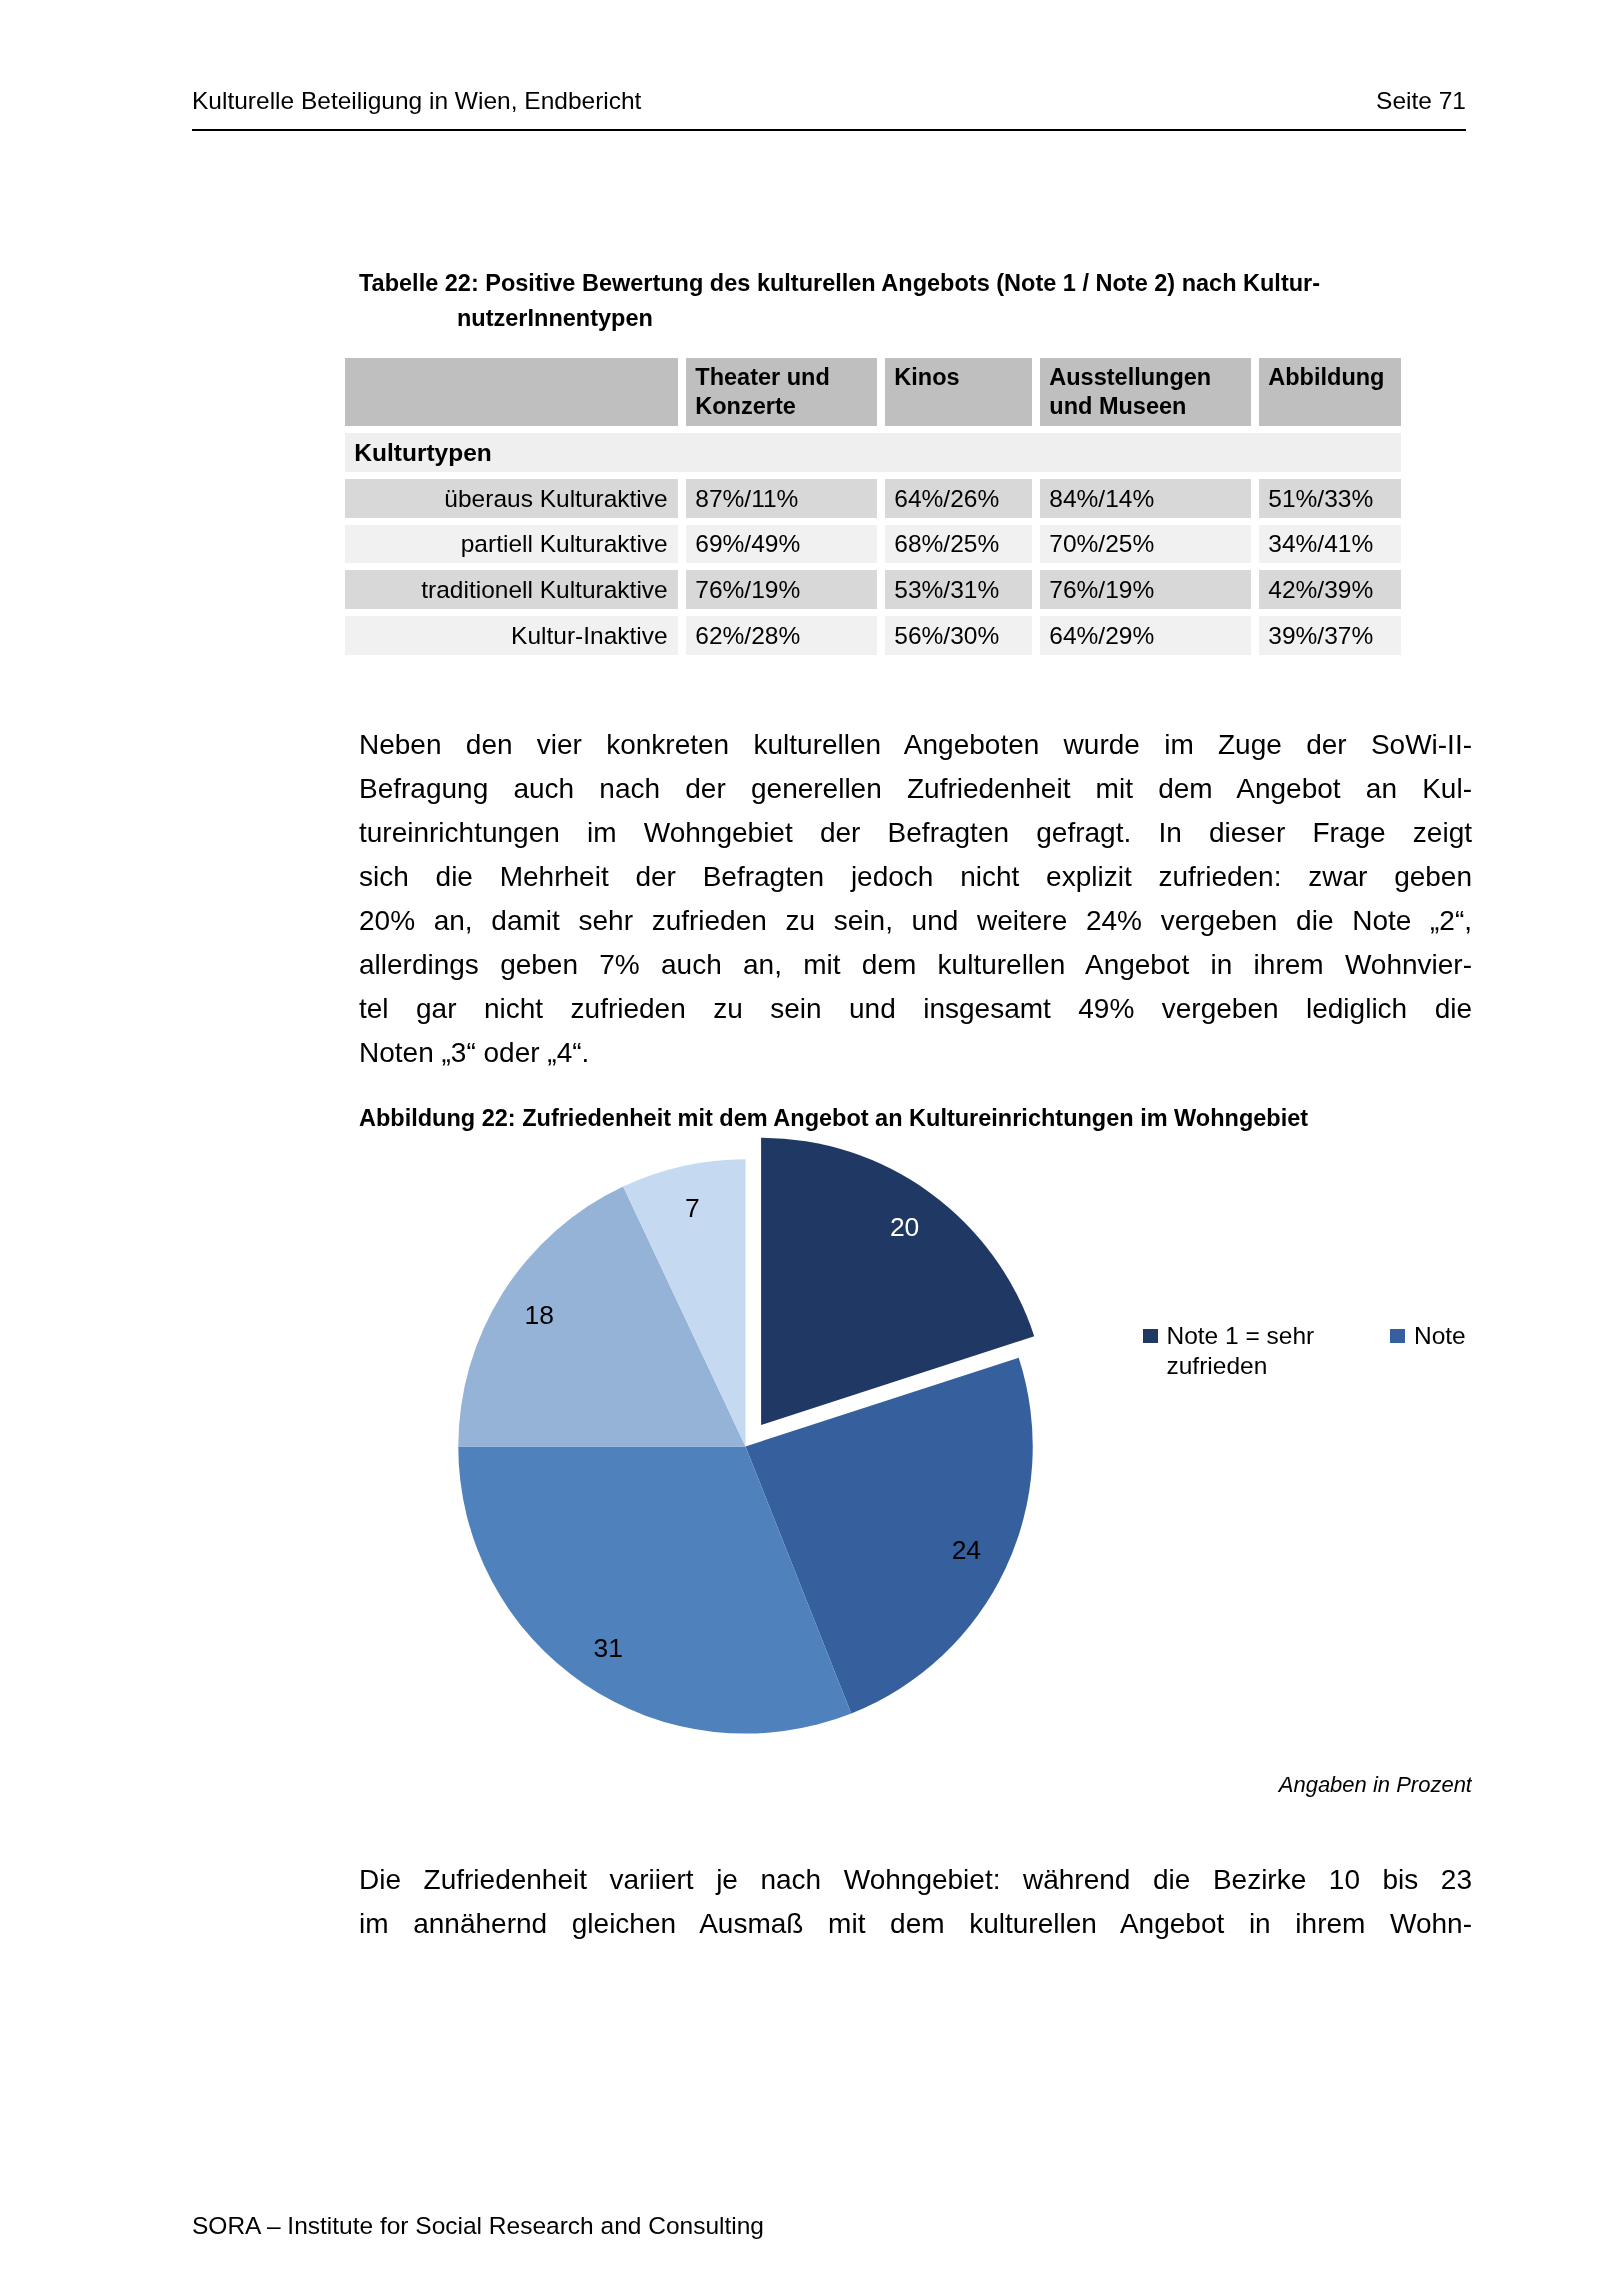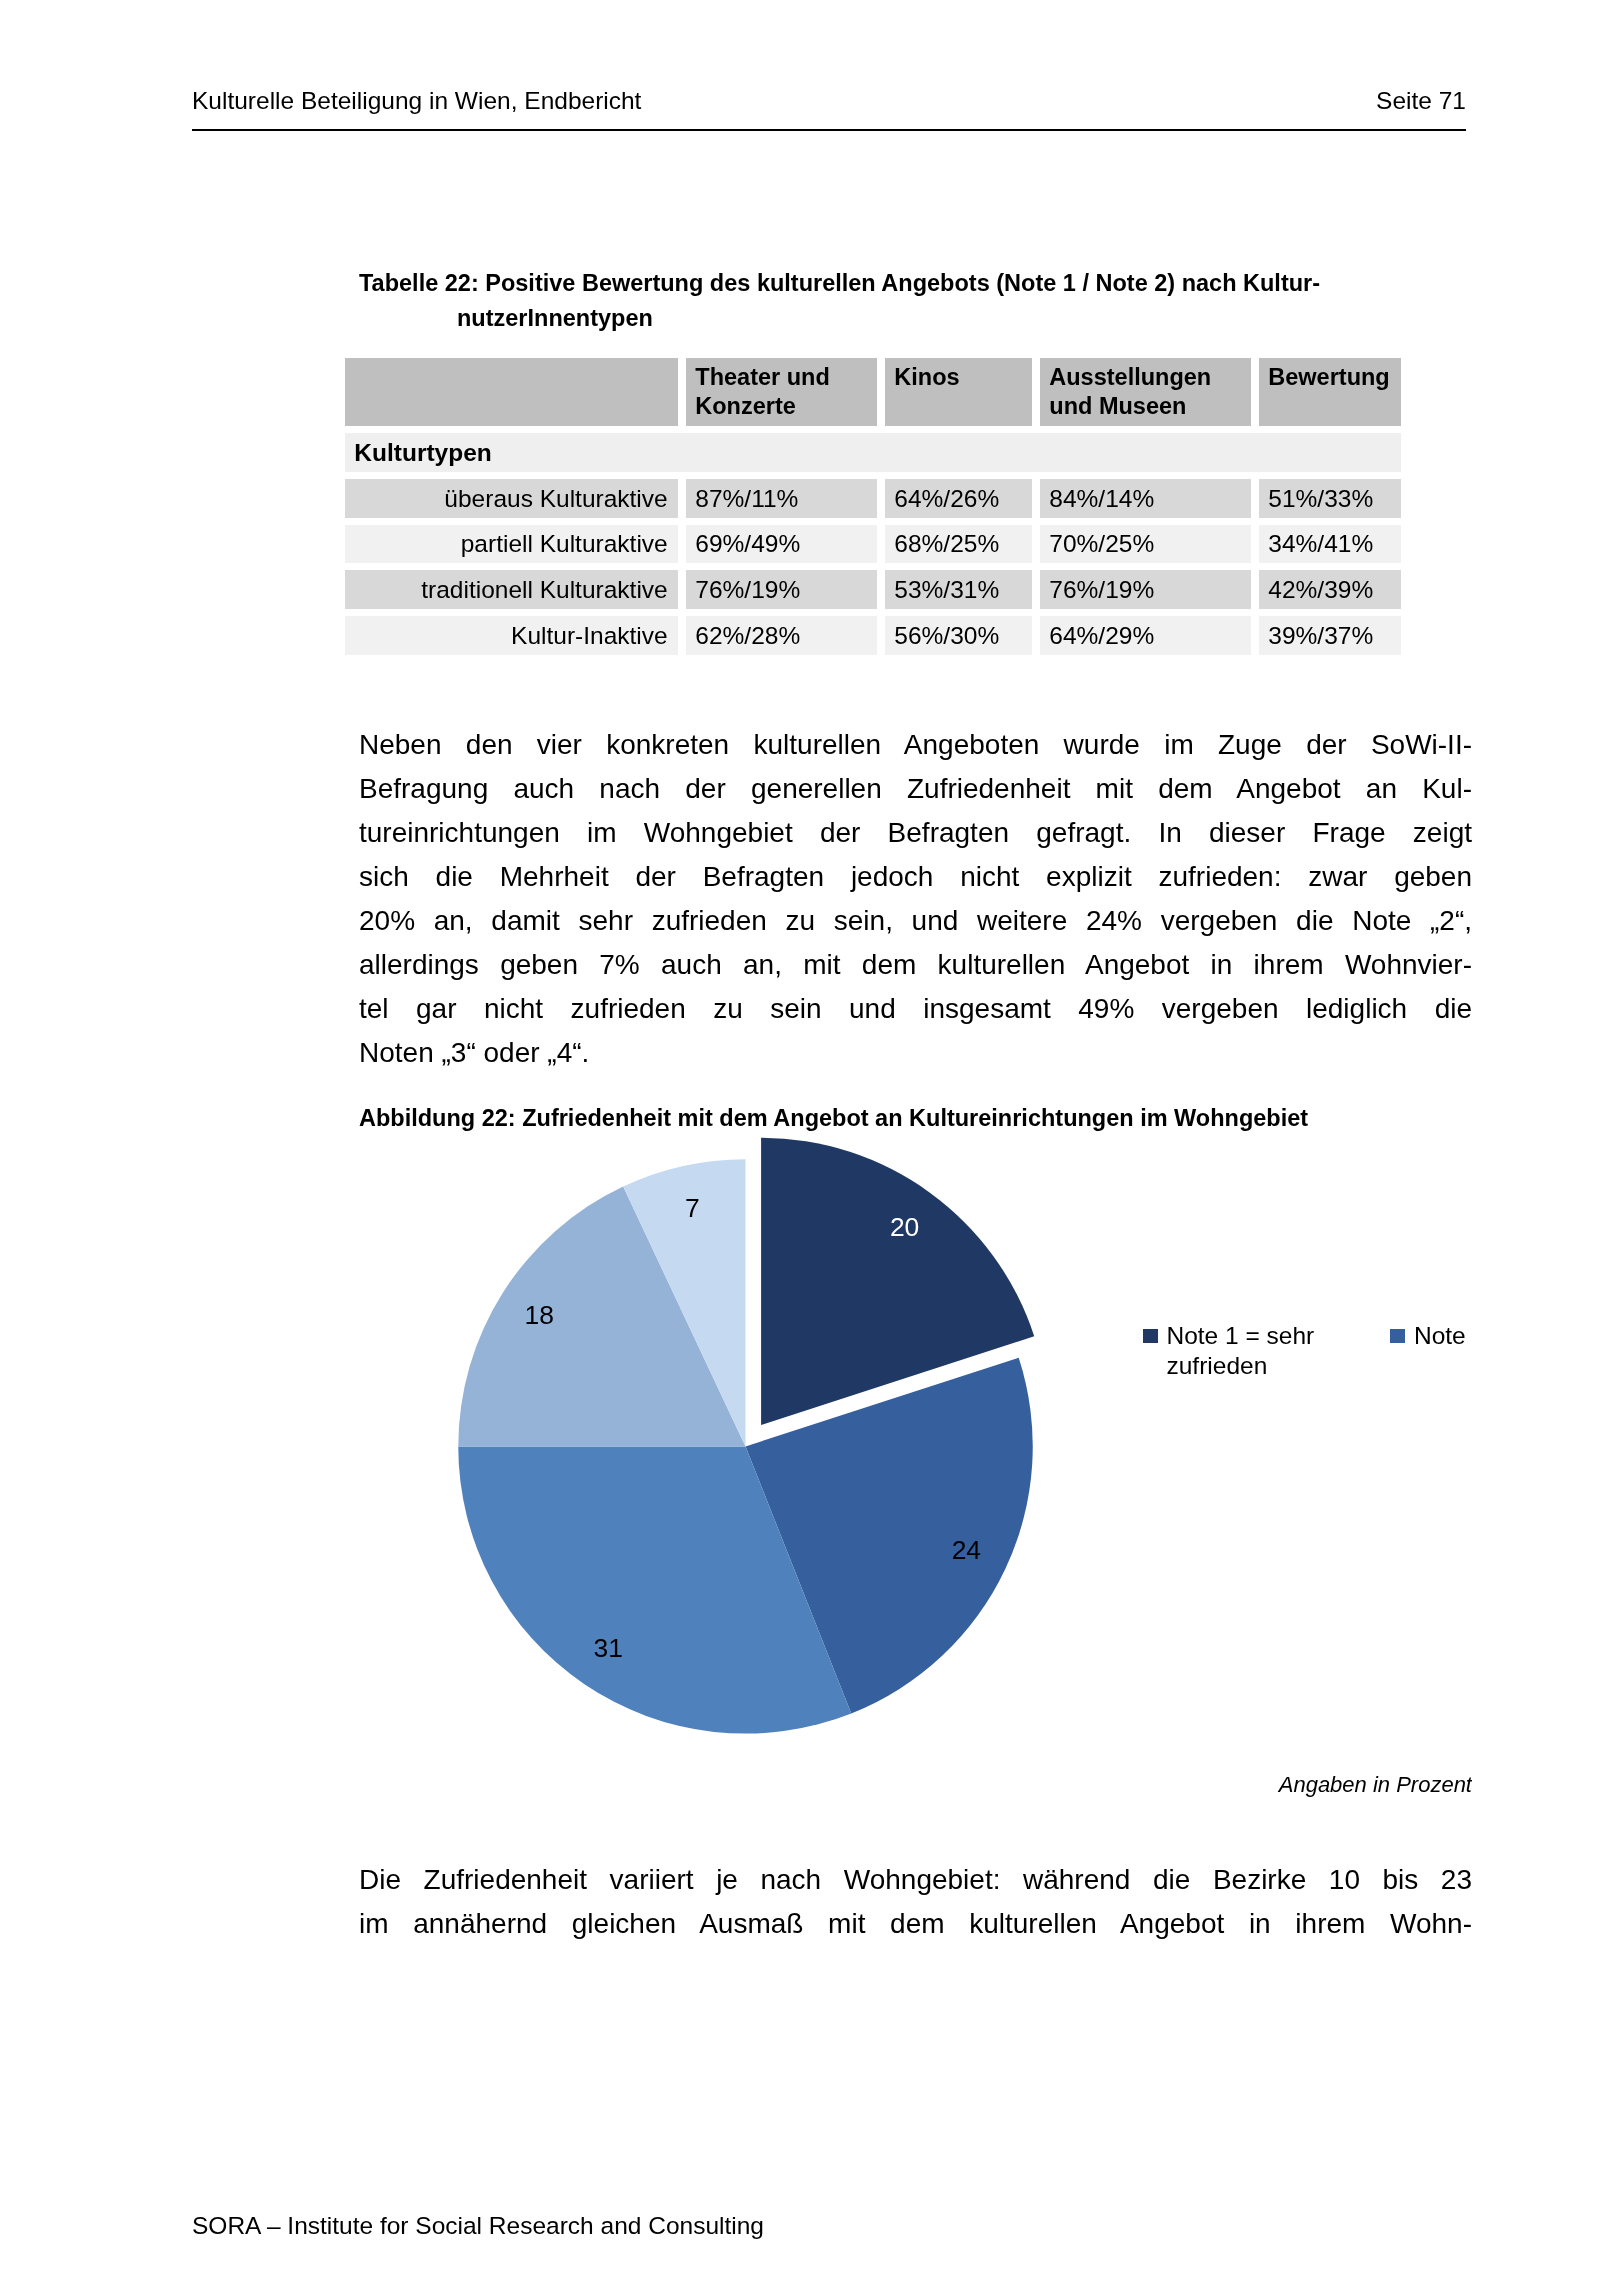--- a/index.html
+++ b/index.html
@@ -95,21 +95,21 @@
           <col style="width:147px">
           <col style="width:211px">
           <col style="width:142px">
       </colgroup>
       <tbody>
           <tr>
         <td class="th"></td>
         <td class="th">Theater und Konzerte</td>
         <td class="th">Kinos</td>
         <td class="th">Ausstellungen und Museen</td>
-        <td class="th">Bewertung</td>
+        <td class="th">Abbildung</td>
       </tr>
       <tr>
         <td class="section" colspan="5">Kulturtypen</td>
       </tr>
       <tr class="dark">
         <td class="rowlabel">überaus Kulturaktive</td>
         <td>87%/11%</td>
         <td>64%/26%</td>
         <td>84%/14%</td>
         <td>51%/33%</td>

